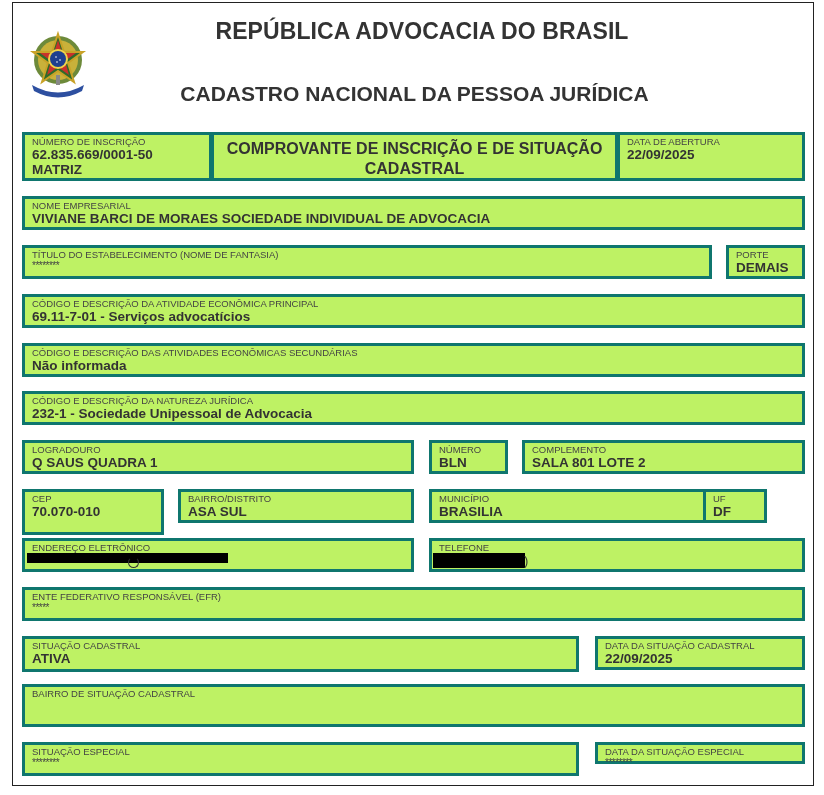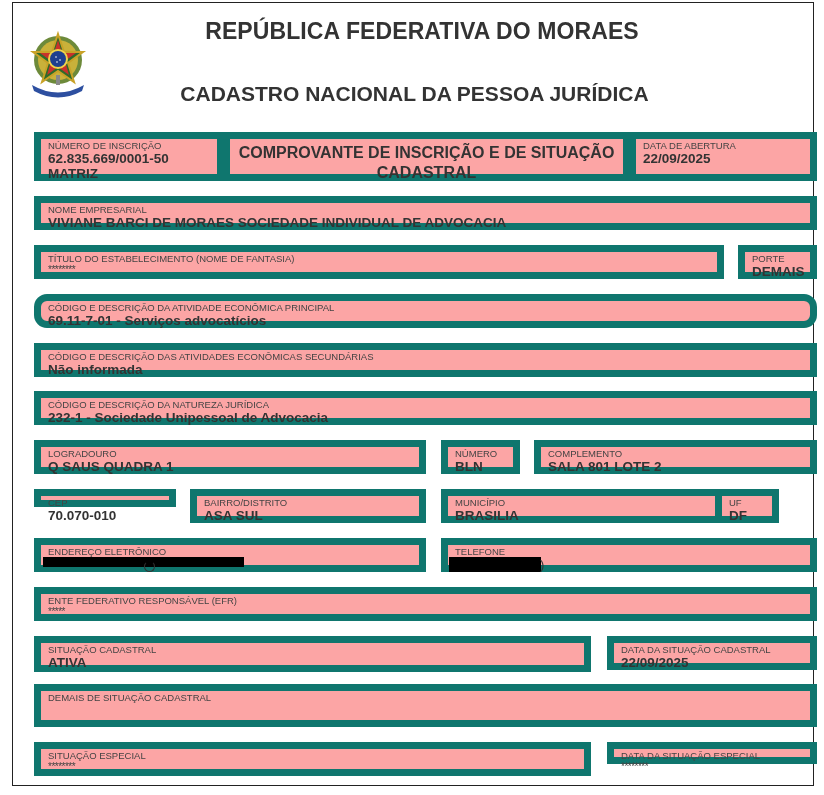--- a/index.html
+++ b/index.html
@@ -5,21 +5,21 @@
     html, body { margin: 0; padding: 0; background: #ffffff; }
     body { width: 824px; height: 795px; position: relative; overflow: hidden;
            font-family: "Liberation Sans", sans-serif; color: #333333; }
     .frame { position: absolute; left: 12px; top: 2px; width: 802px; height: 784px;
              border: 1px solid #222; box-sizing: border-box; }
     .emblem { position: absolute; left: 26px; top: 30px; width: 64px; height: 70px; }
     .title1 { position: absolute; left: 0; width: 824px; top: 18px; text-align: center;
               font-size: 23px; font-weight: bold; color: #333; letter-spacing: 0.1px; padding-left: 20px; box-sizing: border-box; }
     .title2 { position: absolute; left: 0; width: 824px; top: 82px; text-align: center;
               font-size: 21px; font-weight: bold; color: #333; padding-left: 5px; box-sizing: border-box; }
-    .box { position: absolute; border: 7px solid #0f766e; box-sizing: border-box; background: #fca5a5; margin-left: 12px; }
+    .box { position: absolute; border: 3px solid #0f766e; box-sizing: border-box; background: #bef264; }
     .lbl { position: absolute; left: 7px; top: 1px; font-size: 9.5px; color: #444; white-space: nowrap; }
     .val { position: absolute; left: 7px; top: 12px; font-size: 13.5px; font-weight: bold; color: #333; white-space: nowrap; }
     .val2 { position: absolute; left: 7px; top: 27px; font-size: 13.5px; font-weight: bold; color: #333; }
     .stars { position: absolute; left: 7px; top: 12px; font-size: 10px; color: #444; letter-spacing: -0.5px; }
     .center-title { position: absolute; left: 0; right: 0; top: 4px; text-align: center;
                     font-size: 16px; font-weight: bold; color: #333; line-height: 20px; }
     .redact { position: absolute; background: #000; }
   </style>
 </head>
 <body>
@@ -35,21 +35,21 @@
     <circle cx="32" cy="29" r="10" fill="#f1d34a"></circle>
     <circle cx="32" cy="29" r="8" fill="#1f3f8f"></circle>
     <circle cx="30" cy="27" r="0.8" fill="#fff"></circle>
       <circle cx="34" cy="30" r="0.8" fill="#fff"></circle>
       <circle cx="31" cy="32" r="0.8" fill="#fff"></circle>
     <rect x="30" y="45" width="4" height="10" fill="#888"></rect>
     <path d="M6 55 Q32 70 58 55 L56 61 Q32 74 8 61 Z" fill="#2d4fa0"></path>
   </svg>
 </div>
 
-<div class="title1">REPÚBLICA FEDERATIVA DO MORAES</div>
+<div class="title1">REPÚBLICA ADVOCACIA DO BRASIL</div>
 <div class="title2">CADASTRO NACIONAL DA PESSOA JURÍDICA</div>
 
 <div class="box" style="left:22px;top:132px;width:190px;height:49px;">
   <span class="lbl">NÚMERO DE INSCRIÇÃO</span>
   <span class="val">62.835.669/0001-50</span>
   <span class="val2">MATRIZ</span>
 </div>
 <div class="box" style="left:211px;top:132px;width:407px;height:49px;">
   <div class="center-title">COMPROVANTE DE INSCRIÇÃO E DE SITUAÇÃO CADASTRAL</div>
 </div>
@@ -65,21 +65,21 @@
 
 <div class="box" style="left:22px;top:245px;width:690px;height:34px;">
   <span class="lbl">TÍTULO DO ESTABELECIMENTO (NOME DE FANTASIA)</span>
   <span class="stars">********</span>
 </div>
 <div class="box" style="left:726px;top:245px;width:79px;height:34px;">
   <span class="lbl">PORTE</span>
   <span class="val">DEMAIS</span>
 </div>
 
-<div class="box" style="left:22px;top:294px;width:783px;height:34px;border-radius:13px;">
+<div class="box" style="left:22px;top:294px;width:783px;height:34px;">
   <span class="lbl">CÓDIGO E DESCRIÇÃO DA ATIVIDADE ECONÔMICA PRINCIPAL</span>
   <span class="val">69.11-7-01 - Serviços advocatícios</span>
 </div>
 
 <div class="box" style="left:22px;top:343px;width:783px;height:34px;">
   <span class="lbl">CÓDIGO E DESCRIÇÃO DAS ATIVIDADES ECONÔMICAS SECUNDÁRIAS</span>
   <span class="val">Não informada</span>
 </div>
 
 <div class="box" style="left:22px;top:391px;width:783px;height:34px;">
@@ -93,21 +93,21 @@
 </div>
 <div class="box" style="left:429px;top:440px;width:79px;height:34px;">
   <span class="lbl">NÚMERO</span>
   <span class="val">BLN</span>
 </div>
 <div class="box" style="left:522px;top:440px;width:283px;height:34px;">
   <span class="lbl">COMPLEMENTO</span>
   <span class="val">SALA 801 LOTE 2</span>
 </div>
 
-<div class="box" style="left:22px;top:489px;width:142px;height:18px;">
+<div class="box" style="left:22px;top:489px;width:142px;height:46px;">
   <span class="lbl">CEP</span>
   <span class="val">70.070-010</span>
 </div>
 <div class="box" style="left:178px;top:489px;width:236px;height:34px;">
   <span class="lbl">BAIRRO/DISTRITO</span>
   <span class="val">ASA SUL</span>
 </div>
 <div class="box" style="left:429px;top:489px;width:298px;height:34px;">
   <span class="lbl">MUNICÍPIO</span>
   <span class="val">BRASILIA</span>
@@ -136,21 +136,21 @@
 <div class="box" style="left:22px;top:636px;width:557px;height:36px;">
   <span class="lbl">SITUAÇÃO CADASTRAL</span>
   <span class="val">ATIVA</span>
 </div>
 <div class="box" style="left:595px;top:636px;width:210px;height:34px;">
   <span class="lbl">DATA DA SITUAÇÃO CADASTRAL</span>
   <span class="val">22/09/2025</span>
 </div>
 
 <div class="box" style="left:22px;top:684px;width:783px;height:43px;">
-  <span class="lbl">DEMAIS DE SITUAÇÃO CADASTRAL</span>
+  <span class="lbl">BAIRRO DE SITUAÇÃO CADASTRAL</span>
 </div>
 
 <div class="box" style="left:22px;top:742px;width:557px;height:34px;">
   <span class="lbl">SITUAÇÃO ESPECIAL</span>
   <span class="stars">********</span>
 </div>
 <div class="box" style="left:595px;top:742px;width:210px;height:22px;">
   <span class="lbl">DATA DA SITUAÇÃO ESPECIAL</span>
   <span class="stars">********</span>
 </div>

